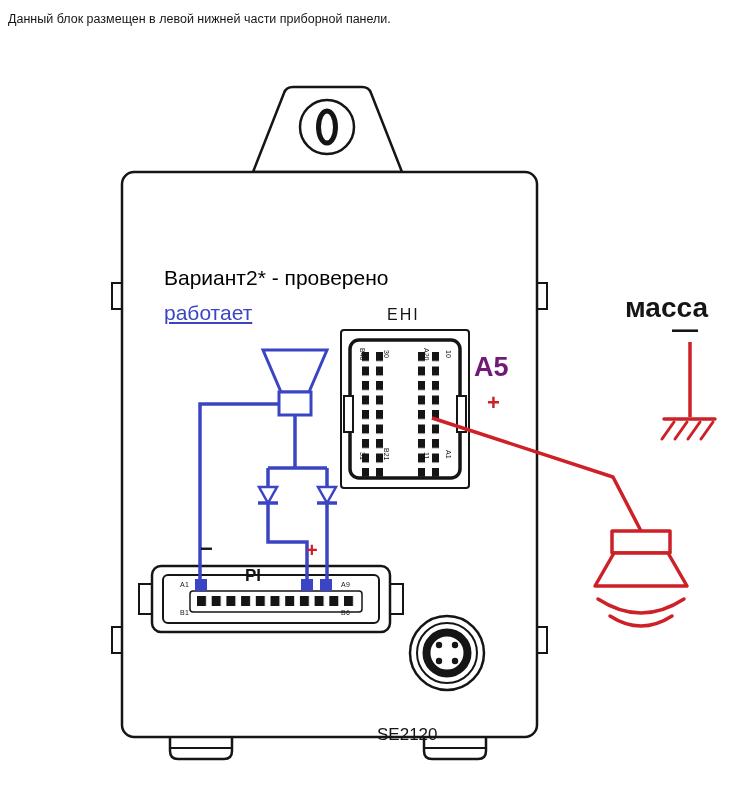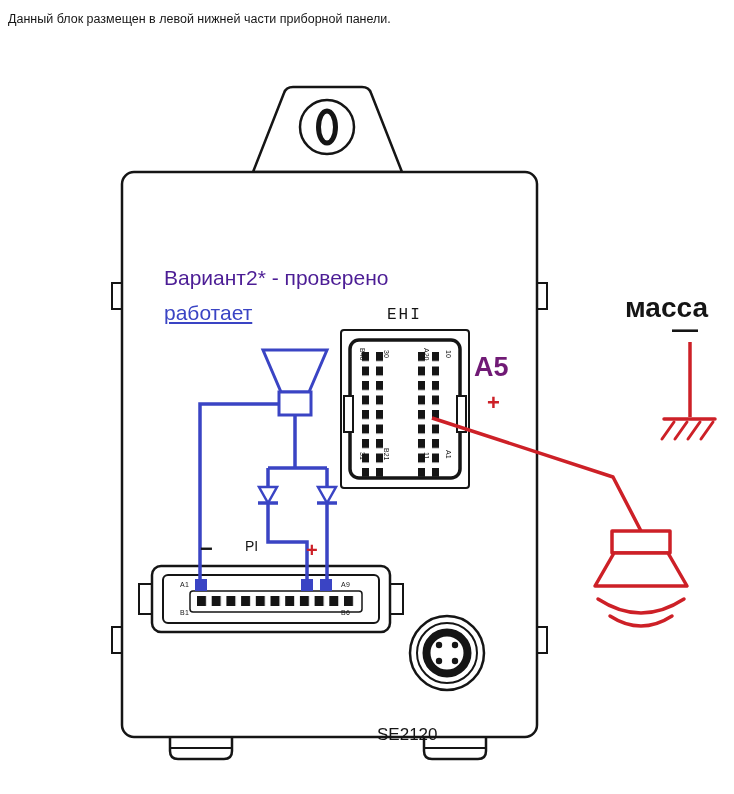--- a/index.html
+++ b/index.html
@@ -3,29 +3,29 @@
 <meta charset="utf-8">
 <style>
   html,body { margin:0; padding:0; background:#ffffff; }
   .canvas {
     position:relative; width:734px; height:794px; background:#ffffff;
     font-family:"Liberation Sans", sans-serif; overflow:hidden;
   }
   .canvas svg { position:absolute; left:0; top:0; }
   .lbl { position:absolute; white-space:nowrap; color:#151515; }
   .header-note { left:8px; top:12px; font-size:12.5px; }
-  .note1 { left:164px; top:266px; font-size:21px; font-weight:500; color:#4c1d95; }
+  .note1 { left:164px; top:266px; font-size:21px; font-weight:500; color:#000000; }
   .note2 { left:164px; top:301px; font-size:21px; font-weight:500; color:#3a44c4;text-decoration:underline; }
-  .ehi-label { left:387px; top:306px; font-size:16px; letter-spacing:2px;font-family:Liberation Mono, monospace; }
+  .ehi-label { left:387px; top:306px; font-size:16px; letter-spacing:2px; }
   .a5 { left:474px; top:352px; font-size:27px; font-weight:bold; color:#701a75; }
   .a5plus { left:487px; top:390px; font-size:22px; font-weight:bold; color:#cd2027; }
   .ground-label { left:625px; top:292px; font-size:28px; font-weight:bold; }
   .ground-minus { left:672px; top:314px; font-size:26px; font-weight:bold; }
   .pi-minus { left:200px; top:536px; font-size:22px; font-weight:bold; }
-  .pi-label { left:245px; top:538px; font-size:14px; }
+  .pi-label { left:245px; top:566px; font-size:17px;font-weight:bold; }
   .pi-plus { left:306px; top:539px; font-size:20px; font-weight:bold; color:#cd2027; }
   .tiny { font-size:7px; letter-spacing:0.3px; }
   .pa1 { left:180px; top:581px; } .pa9 { left:341px; top:581px; }
   .pb1 { left:180px; top:609px; } .pb6 { left:341px; top:609px; }
   .pin-rot { position:absolute; font-size:7px; color:#151515; transform:rotate(90deg);
              transform-origin:0 0; white-space:nowrap; }
   .r1 { left:366px; top:348px; } .r2 { left:390px; top:350px; }
   .r3 { left:430px; top:348px; } .r4 { left:452px; top:350px; }
   .r5 { left:366px; top:452px; } .r6 { left:390px; top:448px; }
   .r7 { left:430px; top:452px; } .r8 { left:452px; top:450px; }

